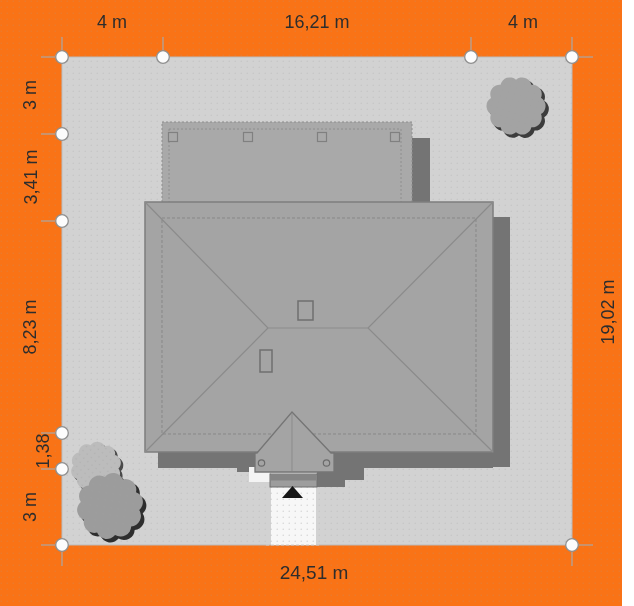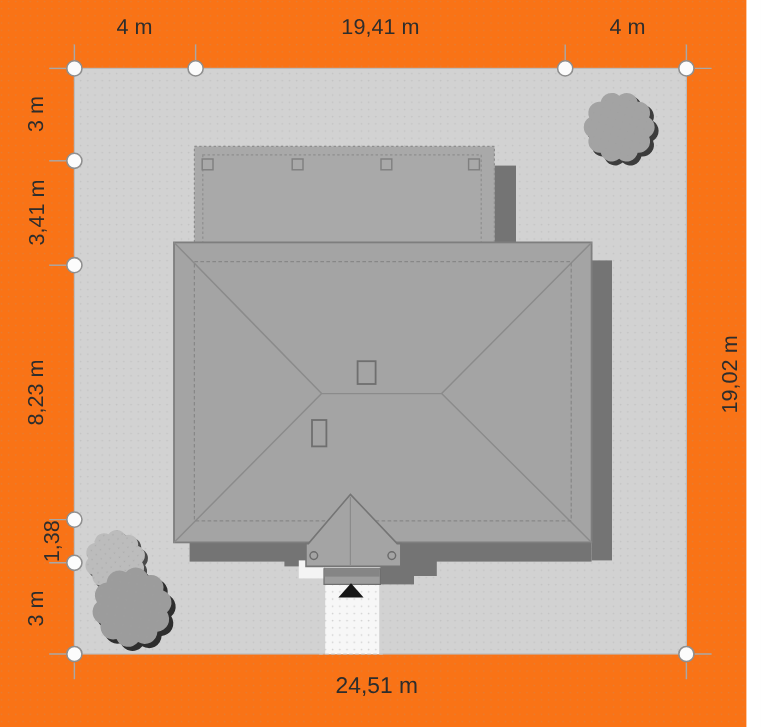--- a/index.html
+++ b/index.html
@@ -129,21 +129,21 @@
       <circle cx="62" cy="134" r="6.3"></circle>
       <circle cx="62" cy="221" r="6.3"></circle>
       <circle cx="62" cy="433" r="6.3"></circle>
       <circle cx="62" cy="469" r="6.3"></circle>
       <circle cx="62" cy="545" r="6.3"></circle>
       <circle cx="572" cy="545" r="6.3"></circle>
     </g>
   </svg>
 
   <div class="dim" style="left:112px;top:22px;">4 m</div>
-  <div class="dim" style="left:317px;top:22px;">19,41 m</div>
+  <div class="dim" style="left:317px;top:22px;">16,21 m</div>
   <div class="dim" style="left:523px;top:22px;">4 m</div>
 
   <div class="dim rot" style="left:30px;top:95px;">3 m</div>
   <div class="dim rot" style="left:31px;top:177px;">3,41 m</div>
   <div class="dim rot" style="left:30px;top:327px;">8,23 m</div>
   <div class="dim rot" style="left:43px;top:451px;">1,38</div>
   <div class="dim rot" style="left:30px;top:507px;">3 m</div>
 
   <div class="dim rot" style="left:608px;top:312px;">19,02 m</div>
 

